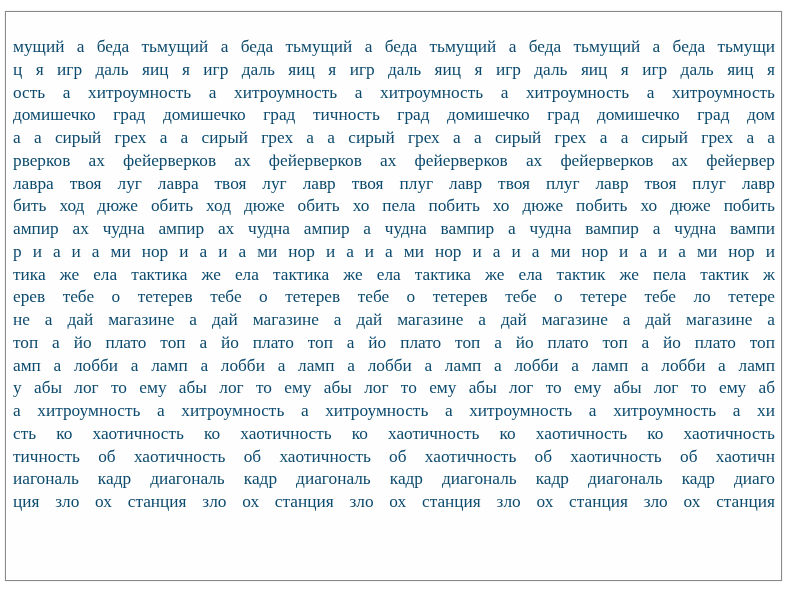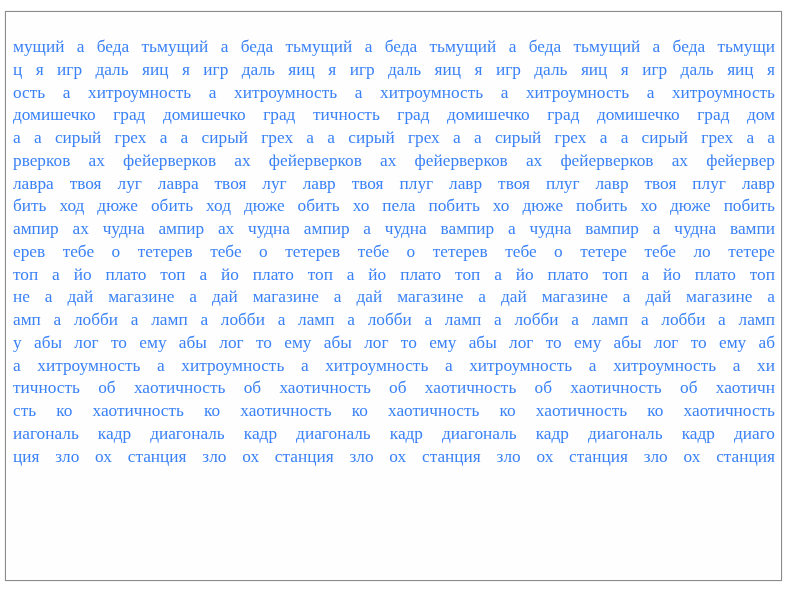--- a/index.html
+++ b/index.html
@@ -5,41 +5,43 @@
   html, body { margin: 0; padding: 0; background: #ffffff; }
   body { width: 790px; height: 610px; position: relative; overflow: hidden; }
   .frame {
     position: absolute; left: 5px; top: 11px; width: 777px; height: 570px;
     border: 1px solid #8a8a8a; box-shadow: 0 0 1px #bbb; background: #fefefe;
     box-sizing: border-box;
   }
   .lines {
     position: absolute; left: 13px; top: 36px; width: 762px;
     font-family: "Liberation Serif", "DejaVu Serif", serif;
-    font-size: 17.3px; line-height: 22.75px; color: #3b82f6;
+    font-size: 17.3px; line-height: 22.75px; color: #0c4a6e;
   }
   .line { white-space: nowrap; text-align: justify; text-align-last: justify; display: block; width: 762px; height: 22.75px; overflow: hidden; }
 </style>
 </head>
 <body>
 
 <div class="frame"></div>
 <div class="lines">
   <span class="line">мущий а беда тьмущий а беда тьмущий а беда тьмущий а беда тьмущий а беда тьмущи</span>
   <span class="line">ц я игр даль яиц я игр даль яиц я игр даль яиц я игр даль яиц я игр даль яиц я</span>
   <span class="line">ость а хитроумность а хитроумность а хитроумность а хитроумность а хитроумность</span>
   <span class="line">домишечко град домишечко град тичность град домишечко град домишечко град дом</span>
   <span class="line">а а сирый грех а а сирый грех а а сирый грех а а сирый грех а а сирый грех а а</span>
   <span class="line">рверков ах фейерверков ах фейерверков ах фейерверков ах фейерверков ах фейервер</span>
   <span class="line">лавра твоя луг лавра твоя луг лавр твоя плуг лавр твоя плуг лавр твоя плуг лавр</span>
   <span class="line">бить ход дюже обить ход дюже обить хо пела побить хо дюже побить хо дюже побить</span>
   <span class="line">ампир ах чудна ампир ах чудна ампир а чудна вампир а чудна вампир а чудна вампи</span>
+  <span class="line">р и а и а ми нор и а и а ми нор и а и а ми нор и а и а ми нор и а и а ми нор и</span>
+  <span class="line">тика же ела тактика же ела тактика же ела тактика же ела тактик же пела тактик ж</span>
   <span class="line">ерев тебе о тетерев тебе о тетерев тебе о тетерев тебе о тетере тебе ло тетере</span>
+  <span class="line">не а дай магазине а дай магазине а дай магазине а дай магазине а дай магазине а</span>
   <span class="line">топ а йо плато топ а йо плато топ а йо плато топ а йо плато топ а йо плато топ</span>
-  <span class="line">не а дай магазине а дай магазине а дай магазине а дай магазине а дай магазине а</span>
   <span class="line">амп а лобби а ламп а лобби а ламп а лобби а ламп а лобби а ламп а лобби а ламп</span>
   <span class="line">у абы лог то ему абы лог то ему абы лог то ему абы лог то ему абы лог то ему аб</span>
   <span class="line">а хитроумность а хитроумность а хитроумность а хитроумность а хитроумность а хи</span>
+  <span class="line">сть ко хаотичность ко хаотичность ко хаотичность ко хаотичность ко хаотичность</span>
   <span class="line">тичность об хаотичность об хаотичность об хаотичность об хаотичность об хаотичн</span>
-  <span class="line">сть ко хаотичность ко хаотичность ко хаотичность ко хаотичность ко хаотичность</span>
   <span class="line">иагональ кадр диагональ кадр диагональ кадр диагональ кадр диагональ кадр диаго</span>
   <span class="line">ция зло ох станция зло ох станция зло ох станция зло ох станция зло ох станция</span>
 </div>
 
 </body></html>

